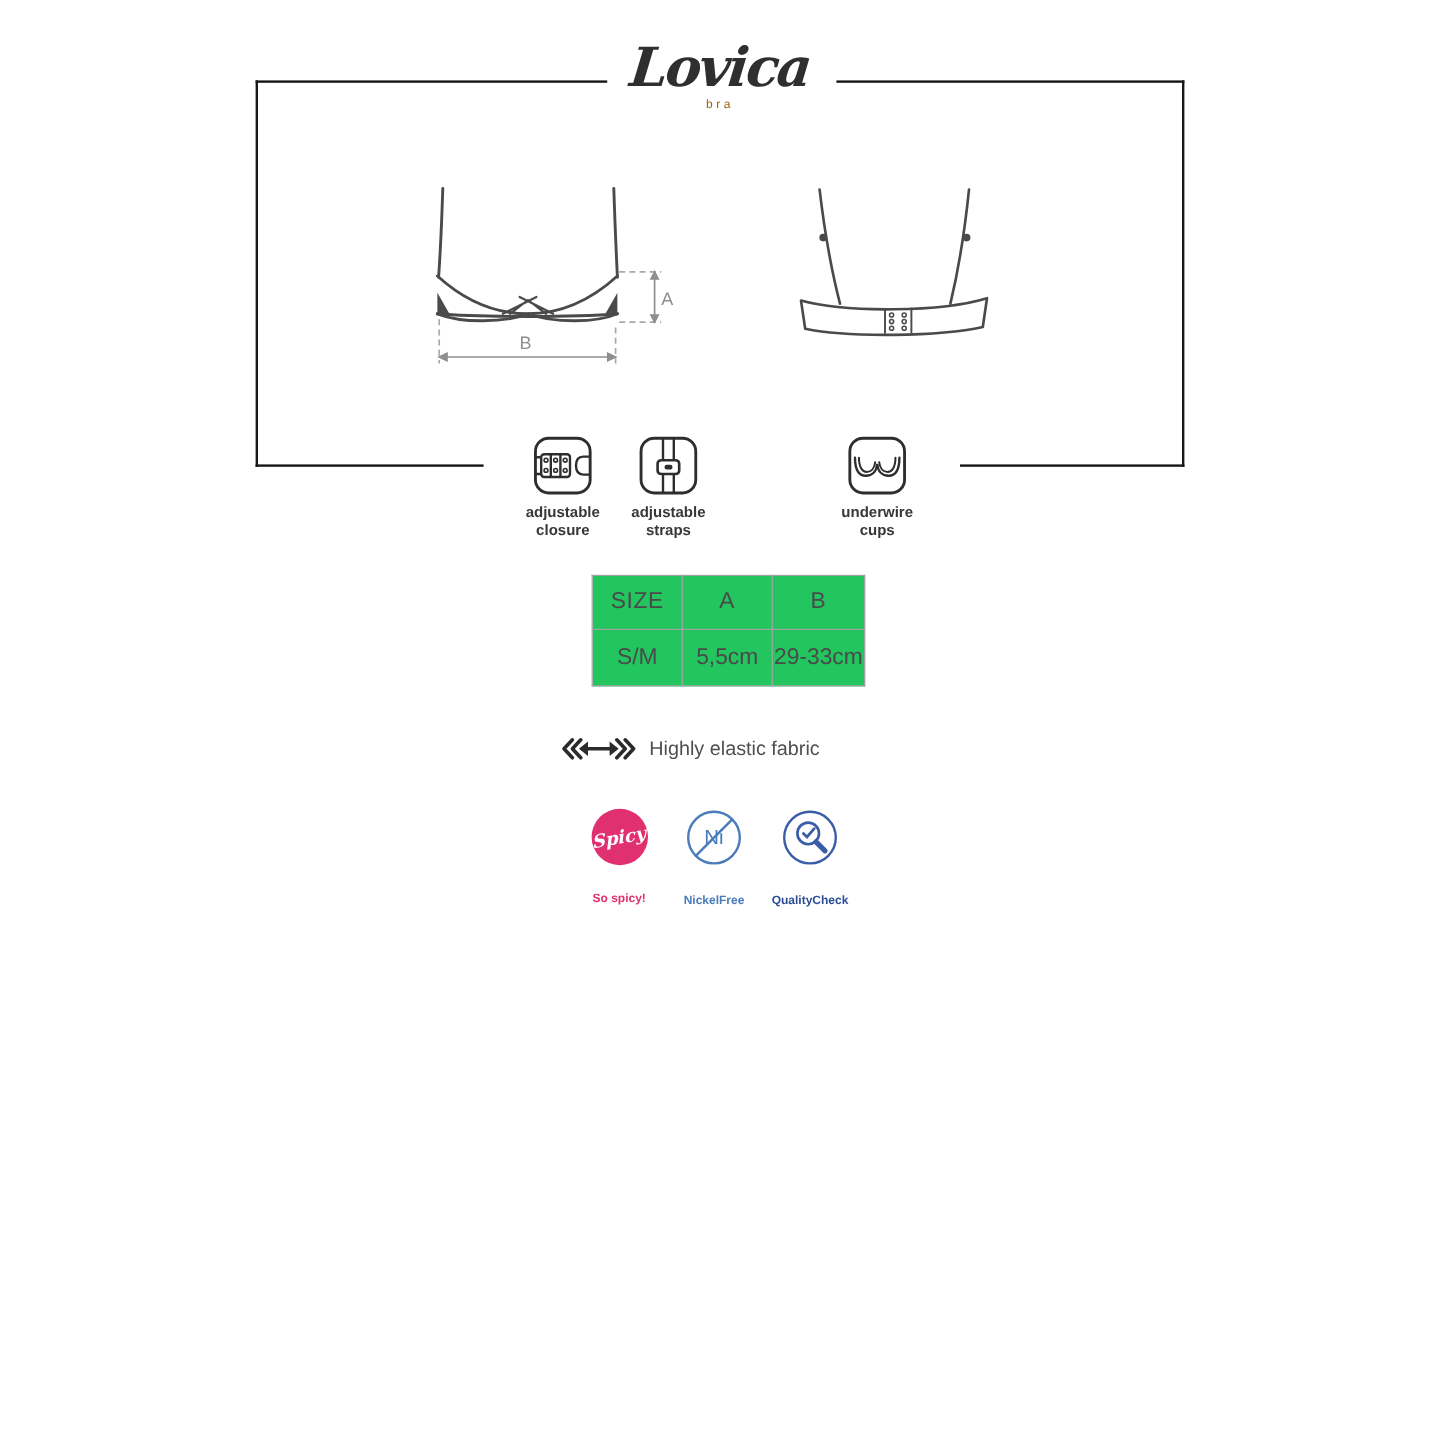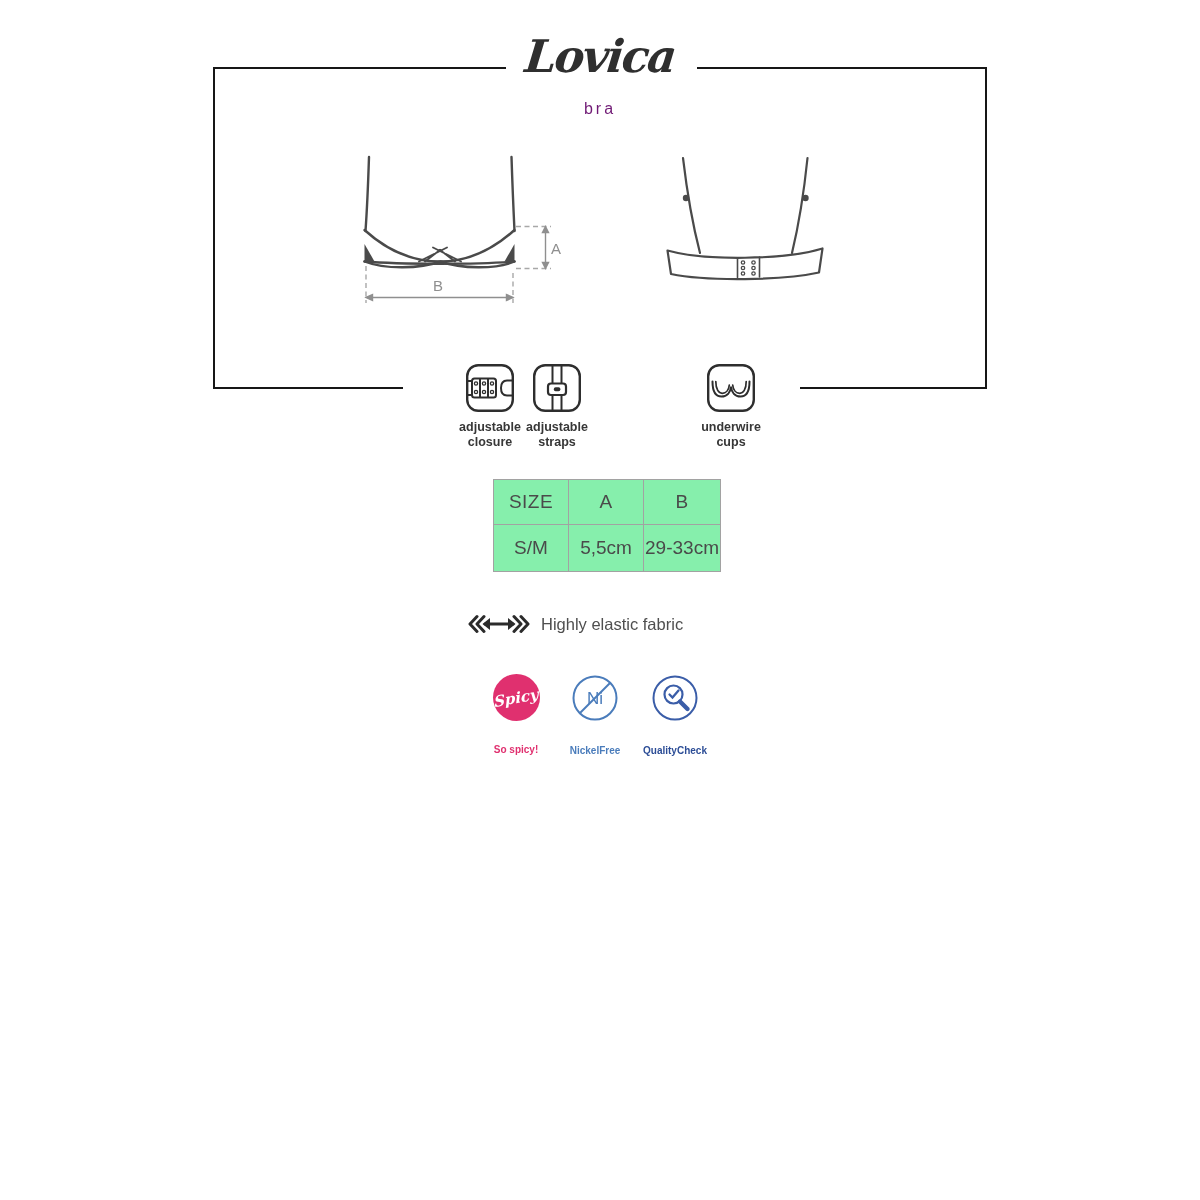--- a/index.html
+++ b/index.html
@@ -8,33 +8,33 @@
   .abs{position:absolute;}
 
   
   .frame-seg{position:absolute;background:#171717;}
 
   
   .logo-wrap{position:absolute;left:480px;top:32px;width:240px;text-align:center;}
   .logo-title{font-family:"DejaVu Serif",serif;font-style:italic;font-weight:bold;
               font-size:45px;color:#2f2f2f;letter-spacing:-2px;line-height:50px;
               transform:skewX(-6deg);}
-  .logo-sub{font-size:16px;color:#701a75;letter-spacing:3px;margin-top:18px;}
+  .logo-sub{font-size:10px;color:#a16207;letter-spacing:3px;margin-top:0;}
 
   
   .feature{position:absolute;top:362px;width:90px;text-align:center;}
   .feature .fi{display:block;margin:0 auto;}
   .feature .flabel{margin-top:6px;font-size:12.5px;font-weight:bold;color:#373737;
                    line-height:14.5px;width:80px;margin-left:auto;margin-right:auto;}
 
   
   table.size{position:absolute;left:493px;top:479px;border-collapse:collapse;
              table-layout:fixed;color:#4a4a4a;}
   table.size td{border:1.5px solid #a2a2a2;text-align:center;font-size:19px;
-                background:#86efac;}
+                background:#22c55e;}
   table.size tr.hdr td{height:42px;letter-spacing:0.5px;}
   table.size tr.row td{height:44px;}
 
   
   .elastic{position:absolute;left:468px;top:613px;display:flex;align-items:center;gap:11px;}
   .elastic .etext{font-size:16.5px;color:#4f4f4f;}
 
   
   .badge{position:absolute;top:674px;width:90px;text-align:center;}
   .badge .blabel{margin-top:23px;font-size:10px;font-weight:bold;}
@@ -105,21 +105,21 @@
     <g fill="none" stroke="#4a4a4a" stroke-width="1.3">
       <circle cx="743" cy="262.5" r="1.7"></circle>
         <circle cx="743" cy="268" r="1.7"></circle>
         <circle cx="743" cy="273.5" r="1.7"></circle>
       <circle cx="753.5" cy="262.5" r="1.7"></circle>
         <circle cx="753.5" cy="268" r="1.7"></circle>
         <circle cx="753.5" cy="273.5" r="1.7"></circle>
     </g>
   </svg>
 
-  <div class="feature" style="left:445px;">
+  <div class="feature" style="left:424px;">
     <svg class="fi" width="52" height="52" viewBox="0 0 52 52">
       <g fill="none" stroke="#2e2e2e" stroke-width="2.4" stroke-linejoin="round">
         <rect x="3.2" y="3.2" width="45.6" height="45.6" rx="11"></rect>
         <g stroke-width="2">
           <rect x="8" y="16.5" width="24" height="19" rx="2.5"></rect>
           <path d="M 16 16.5 V 35.5 M 24 16.5 V 35.5"></path>
           <path d="M 3.2 19 H 8 M 3.2 33 H 8"></path>
           <path d="M 48.8 18.5 H 43 Q 37 18.5 37 26 Q 37 33.5 43 33.5 H 48.8"></path>
         </g>
         <g stroke-width="1.3">

